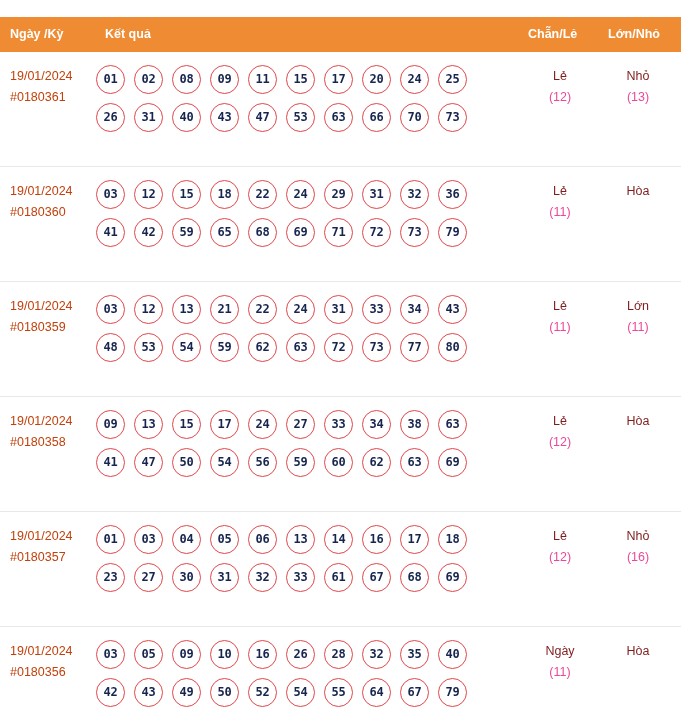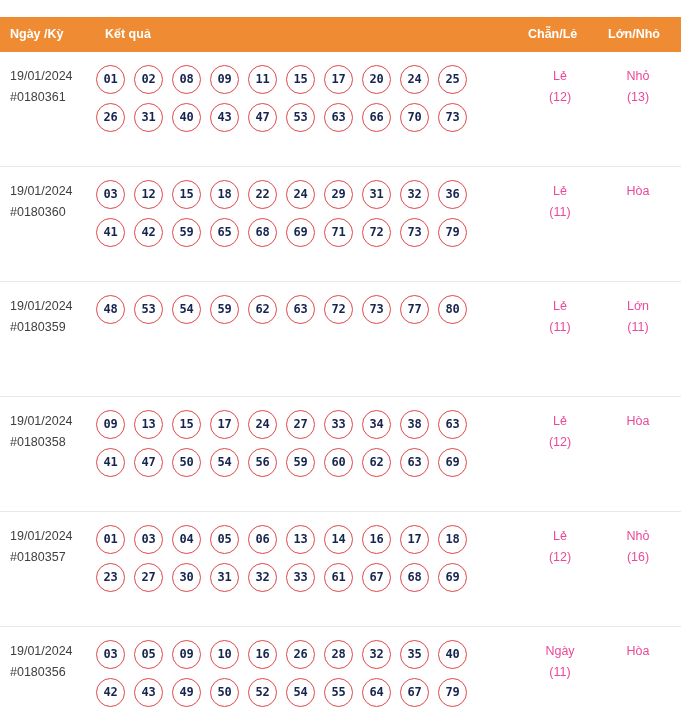--- a/index.html
+++ b/index.html
@@ -53,21 +53,21 @@
 
   
   .cell-date {
     position: absolute;
     left: 10px;
     top: 14px;
     width: 88px;
   }
   .date-text, .draw-id {
     display: block;
-    color: #404040;
+    color: #c2410c;
     font-size: 12.5px;
     line-height: 21px;
     white-space: nowrap;
   }
 
   
   .cell-results {
     position: absolute;
     left: 96px;
     top: 13px;
@@ -105,21 +105,21 @@
     position: absolute;
     top: 14px;
     text-align: center;
     width: 64px;
   }
   .cell-parity { left: 528px; }
   .cell-size   { left: 606px; }
 
   .verdict {
     display: block;
-    color: #ec4899;
+    color: #7f1d1d;
     font-size: 12.5px;
     line-height: 21px;
     white-space: nowrap;
   }
   .verdict-count {
     display: block;
     color: #ec4899;
     font-size: 12.5px;
     line-height: 21px;
     white-space: nowrap;
@@ -173,20 +173,21 @@
         <div class="cell-size">
           <span class="verdict">Hòa</span>
         </div>
       </div>
       <div class="draw-row">
         <div class="cell-date">
           <span class="date-text">19/01/2024</span>
           <span class="draw-id">#0180359</span>
         </div>
         <div class="cell-results">
+          <div class="ball-line"><span class="ball">03</span><span class="ball">12</span><span class="ball">13</span><span class="ball">21</span><span class="ball">22</span><span class="ball">24</span><span class="ball">31</span><span class="ball">33</span><span class="ball">34</span><span class="ball">43</span></div>
           <div class="ball-line"><span class="ball">48</span><span class="ball">53</span><span class="ball">54</span><span class="ball">59</span><span class="ball">62</span><span class="ball">63</span><span class="ball">72</span><span class="ball">73</span><span class="ball">77</span><span class="ball">80</span></div>
         </div>
         <div class="cell-parity">
           <span class="verdict">Lẻ</span>
           <span class="verdict-count">(11)</span>
         </div>
         <div class="cell-size">
           <span class="verdict">Lớn</span>
           <span class="verdict-count">(11)</span>
         </div>

